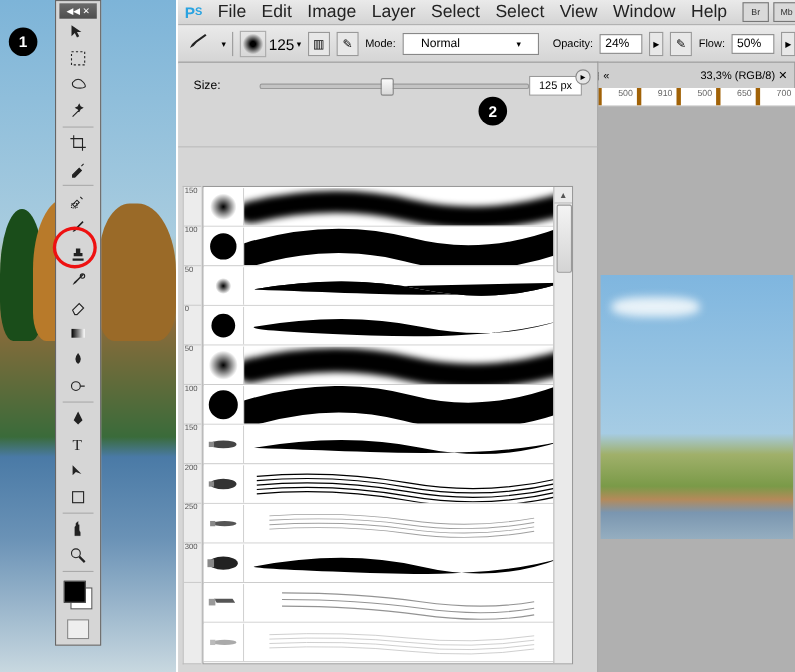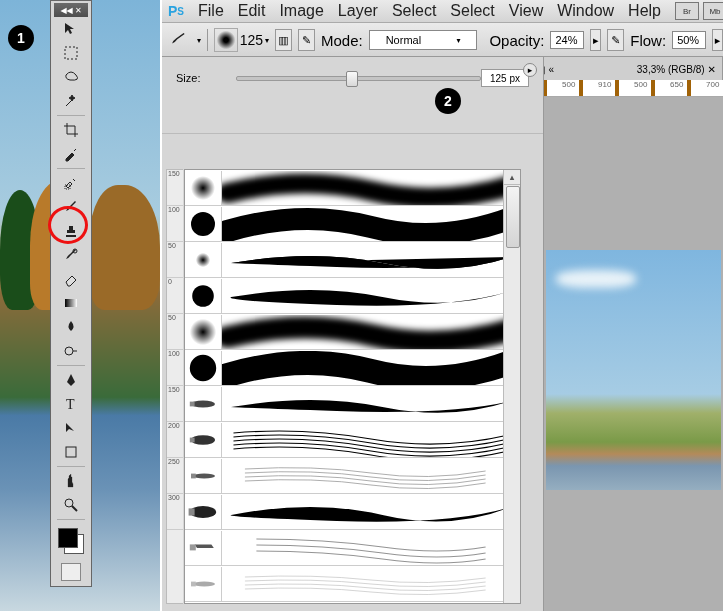--- a/index.html
+++ b/index.html
@@ -37,21 +37,21 @@
 .mb-right{margin-left:auto;display:flex;gap:4px;padding-right:4px}
 .mb-btn{width:22px;height:16px;background:#d9d9d9;border:1px solid #777;font-size:8px;display:flex;align-items:center;justify-content:center;color:#333}
 
 .optbar{height:34px;background:linear-gradient(#eaeaea,#d4d4d4);display:flex;align-items:center;padding-left:8px;border-bottom:1px solid #aaa;gap:6px}
 .brush-icon{width:28px;height:20px;display:flex;align-items:center;justify-content:center}
 .brush-preview{display:flex;align-items:center;gap:2px}
 .brush-dot{width:22px;height:22px;background:radial-gradient(circle,#000 0%,#000 15%,rgba(0,0,0,0) 60%);border:1px solid #aaa}
 .brush-size{font-size:14px}
 .caret{font-size:8px}
 .small-btn{width:20px;height:20px;border:1px solid #999;background:#e8e8e8;display:flex;align-items:center;justify-content:center;font-size:11px}
-.lbl{font-size:15px}
+.lbl{font-size:10px}
 .field{background:#fff;border:1px solid #888;height:16px;padding:0 4px;display:flex;align-items:center;font-size:11px}
 .field.w42{width:32px}
 .dropdown{width:100px;border:1px solid #888;background:#fff;height:18px;display:flex;align-items:center;justify-content:space-between;padding:0 16px}
 
 .tabbar{position:absolute;right:0;top:56px;width:180px;height:24px;background:#cfcfcf;border:1px solid #999;display:flex;align-items:center;font-size:10px;padding:0 6px;gap:3px}
 .docarea{position:absolute;right:0;top:80px;width:180px;height:531px;background:#b0b0b0;border-left:1px solid #888}
 .ruler-h{height:16px;background:#fff;border-bottom:1px solid #aaa;font-size:8px;display:flex;align-items:flex-start;color:#666;overflow:hidden}
 .ruler-h span{display:inline-block;width:48px;border-left:4px solid #a16207;padding-left:15px;height:16px}
 .doc-photo{position:absolute;left:3px;top:170px;width:175px;height:240px;background:linear-gradient(180deg,#7fb6df 0%,#a6cce4 60%,#a0b06a 68%,#7a9a48 80%,#b48a5a 85%,#7a96b0 90%,#95aec0 100%)}
 .doc-photo .cloud{position:absolute;left:10px;top:20px;width:80px;height:18px;background:#e8f2f8;border-radius:40%;filter:blur(4px)}

